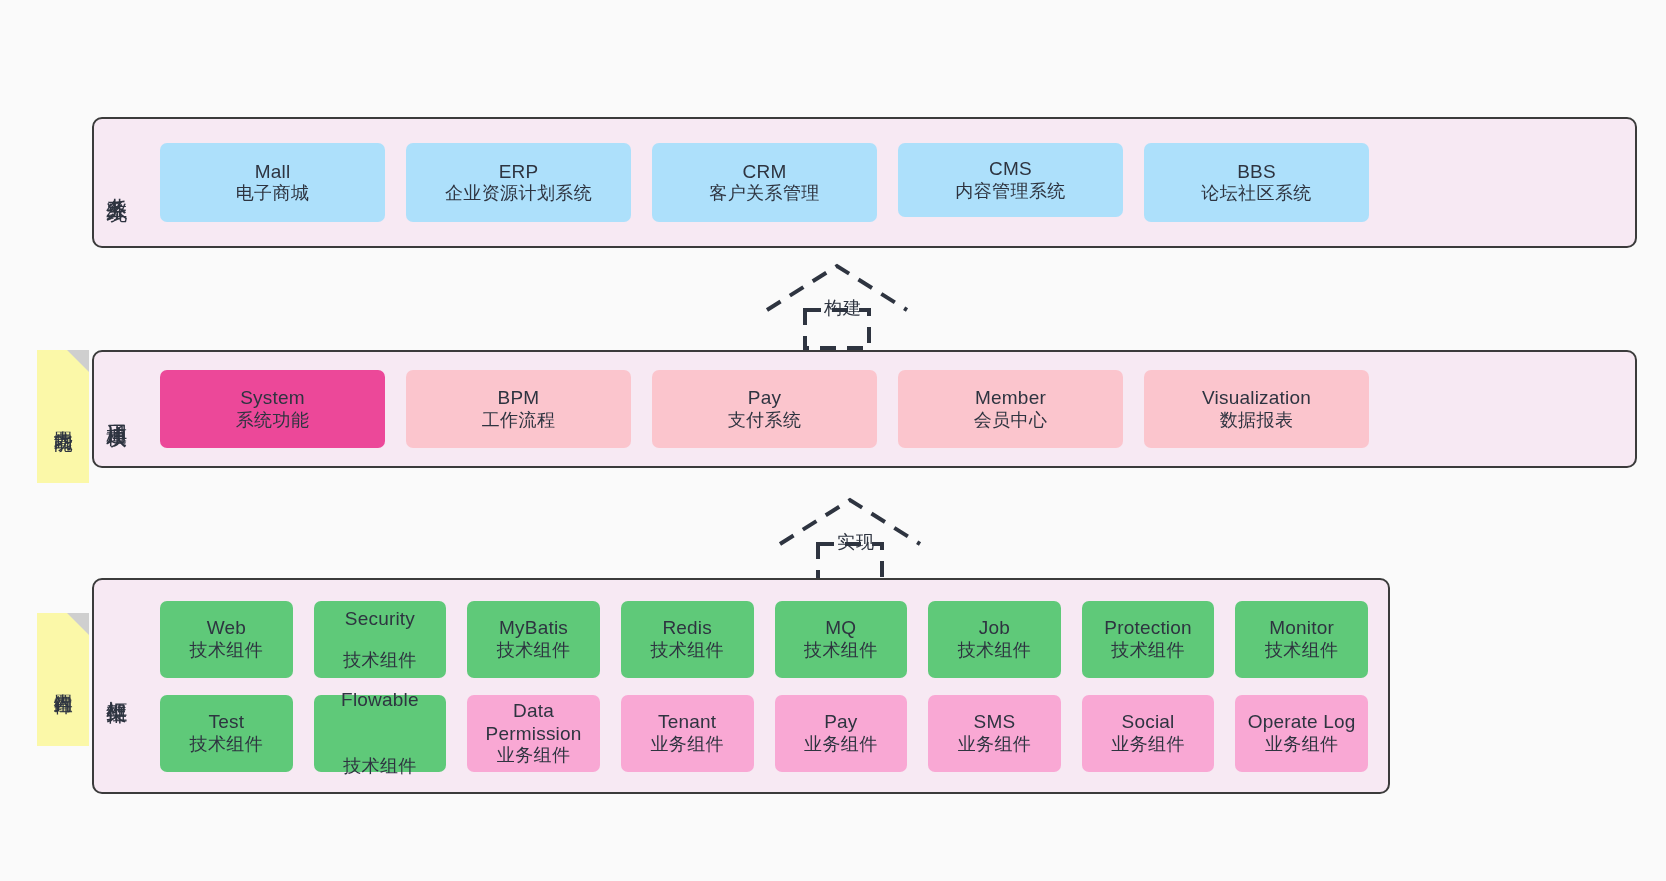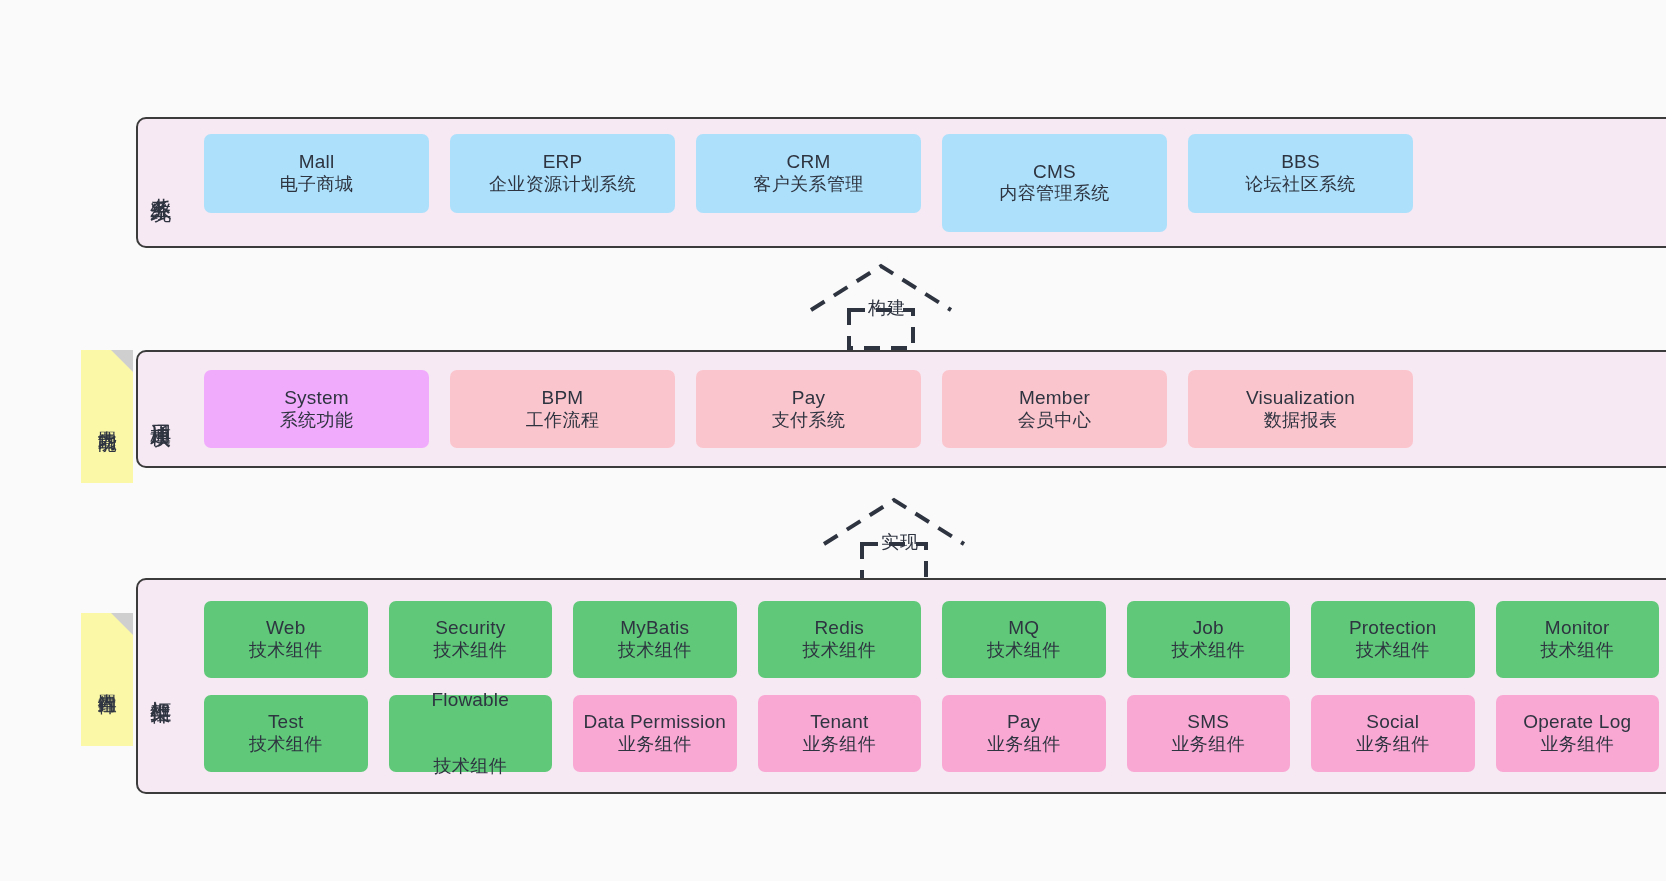--- a/index.html
+++ b/index.html
@@ -12,21 +12,20 @@
     width: 1666px;
     height: 881px;
     font-family: "Liberation Sans", "DejaVu Sans", sans-serif;
     color: #2e3440;
     overflow: hidden;
     position: relative;
   }
   .canvas {
     position: absolute;
     inset: 0;
-    margin-left: 44px;
   }
 
   
   .layer {
     position: absolute;
     box-sizing: border-box;
     background: #f7e9f3;
     border: 2px solid #3b3b3b;
     border-radius: 10px;
     display: flex;
@@ -77,21 +76,21 @@
     font-size: 19px;
     letter-spacing: .2px;
   }
   .card .cn {
     font-size: 18px;
     letter-spacing: .4px;
   }
 
   
   .c-blue       { background: #ade0fb; }
-  .c-red        { background: #f0abfc; }
+  .c-red        { background: #ec4899; }
   .c-pink       { background: #fbc5cd; }
   .c-green      { background: #5fc979; }
   .c-greenlight { background: #f9a8d4; }
 
   
   .sticky {
     position: absolute;
     background: #fbf8a8;
     box-sizing: border-box;
     display: flex;
@@ -151,21 +150,21 @@
       <div class="card c-blue" style="height:79px;">
         <span class="en">ERP</span>
         <span class="cn">企业资源计划系统</span>
       </div>
 
       <div class="card c-blue" style="height:79px;">
         <span class="en">CRM</span>
         <span class="cn">客户关系管理</span>
       </div>
 
-      <div class="card c-blue" style="height:98px;">
+      <div class="card c-blue" style="height:74px;">
         <span class="en">CMS</span>
         <span class="cn">内容管理系统</span>
       </div>
 
       <div class="card c-blue" style="height:79px;">
         <span class="en">BBS</span>
         <span class="cn">论坛社区系统</span>
       </div>
 
     </div>
@@ -223,29 +222,29 @@
       <path d="M 48 52 L 112 52 L 112 90 L 48 90 Z" fill="none" stroke="#2e3440" stroke-width="4" stroke-dasharray="16 11" stroke-linecap="butt"></path>
     </svg>
     <div class="arrow-label">实现</div>
   </div>
 
   <div class="sticky" style="left:37px; top:613px; width:52px; height:133px;">
     <span class="fold"></span>
     <span>内置组件</span>
   </div>
 
-  <div class="layer" id="layer-framework" style="left:92px; top:578px; width:1545px; height:216px;">
+  <div class="layer" id="layer-framework" style="left:92px; top:578px; width:1298px; height:216px;">
     <div class="layer-title">框架组件</div>
     <div class="cards cols8">
 
       <div class="card c-green" style="height:77px;">
         <span class="en">Web</span>
         <span class="cn">技术组件</span>
       </div>
-      <div class="card c-green" style="height:77px;">
+      <div class="card c-green" style="height:77px;justify-content:space-between;">
         <span class="en">Security</span>
         <span class="cn">技术组件</span>
       </div>
       <div class="card c-green" style="height:77px;">
         <span class="en">MyBatis</span>
         <span class="cn">技术组件</span>
       </div>
       <div class="card c-green" style="height:77px;">
         <span class="en">Redis</span>
         <span class="cn">技术组件</span>

